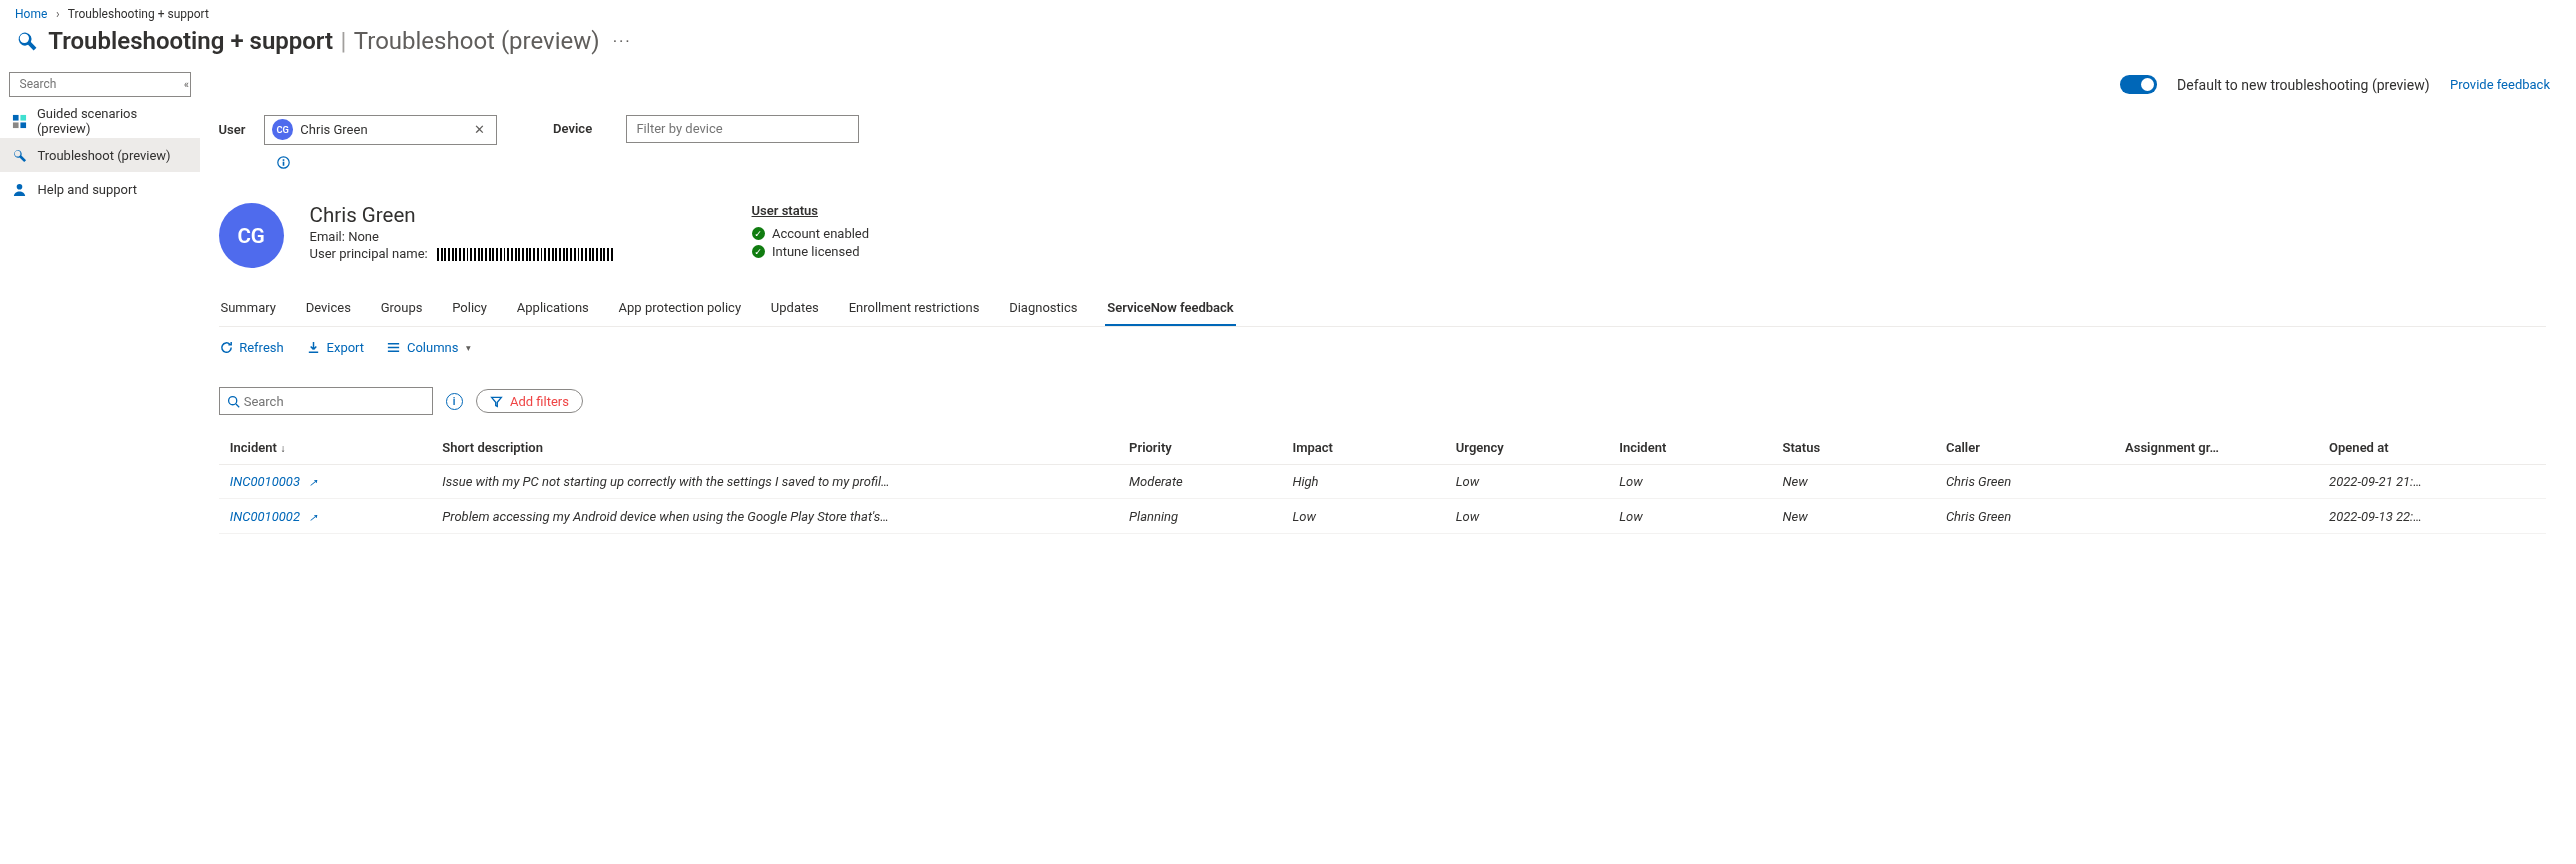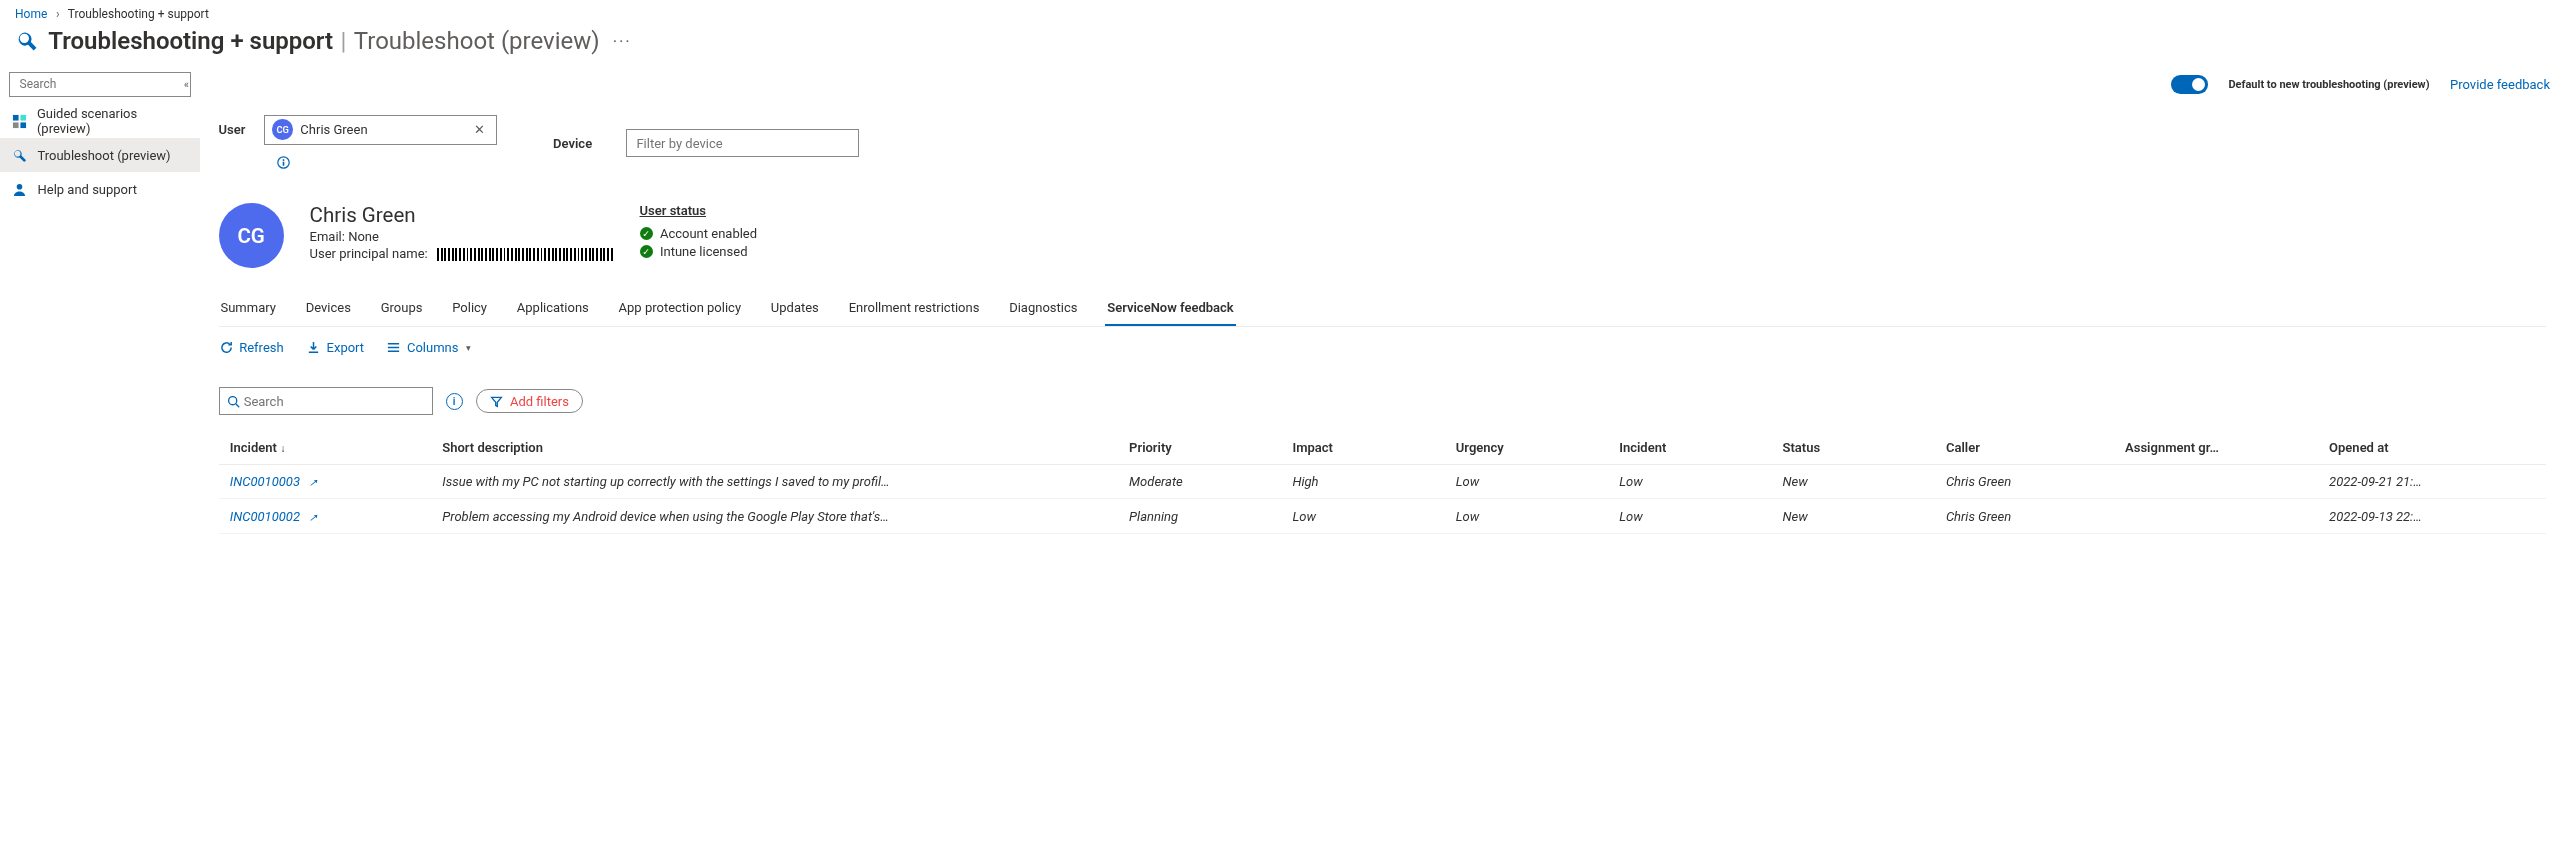--- a/index.html
+++ b/index.html
@@ -28,25 +28,25 @@
   .side-item { display:flex; align-items:center; height:34px; padding:0 11.2px; cursor:pointer; font-size:13px; }
   .side-item.selected { background:#edebe9; }
   .side-ico { width:17px; height:17px; margin-right:9.3px; display:inline-flex; align-items:center; justify-content:center; }
 
   .main { flex: 1 1 auto; padding: 9.3px 22.3px 18.6px 11.2px; }
 
   
   .main-top { display:flex; align-items:center; justify-content:flex-end; gap:20.5px; padding: 1.9px 3.7px 17px 3.7px;}
   .toggle { width:37px; height:18.6px; border-radius:9.3px; background:#0067b8; position:relative; cursor:pointer;}
   .toggle .knob { width:13px; height:13px; border-radius:50%; background:#fff; position:absolute; top:2.8px; right:2.8px; }
-  .toggle-label { font-size:11px;font-weight:bold; }
+  .toggle-label { font-size:14px; }
   .feedback { color:#0067b8; font-size:13px; cursor:pointer;}
 
   
-  .selector-row { display:flex; align-items:center; gap:56px; padding: 3.7px 7.4px 5.6px 7.4px;}
+  .selector-row { display:flex; align-items:flex-start; gap:56px; padding: 3.7px 7.4px 5.6px 7.4px;}
   .sel-group { display:flex; align-items:center; gap:34px; }
   .sel-label { font-weight:600; font-size:13px; }
   .person-chip { display:flex; align-items:center; border:0.9px solid #8a8886; padding:3.7px 7.4px; width:233px; background:#fff;}
   .avatar-sm { width:20.5px; height:20.5px; border-radius:50%; background:#4f6bed; color:#fff; font-size:9.3px; font-weight:600; display:flex; align-items:center; justify-content:center; margin-right:7.4px;}
   .chip-name { flex:1; font-size:13px; }
   .chip-x { color:#605e5c; cursor:pointer; padding:0 3.7px;}
   .device-input { border:0.9px solid #8a8886; padding:5.6px 9.3px; width:233px; font-size:13px; }
   .info-ico { color:#0067b8; margin-top:5.6px; }
 
   
@@ -190,21 +190,21 @@
         <div class="pname">Chris Green</div>
         <div class="pline">
           <span class="plabel">Email:</span>
           <span>None</span>
         </div>
         <div class="pline">
           <span class="plabel">User principal name:</span>
           <span class="barcode"></span>
         </div>
       </div>
-      <div class="status-col" style="">
+      <div class="status-col" style="margin-left:112px;">
         <div class="st-title">User status</div>
         <div class="st-line">
           <span class="ok-ico">✓</span>
           <span>Account enabled</span>
         </div>
         <div class="st-line">
           <span class="ok-ico">✓</span>
           <span>Intune licensed</span>
         </div>
       </div>

